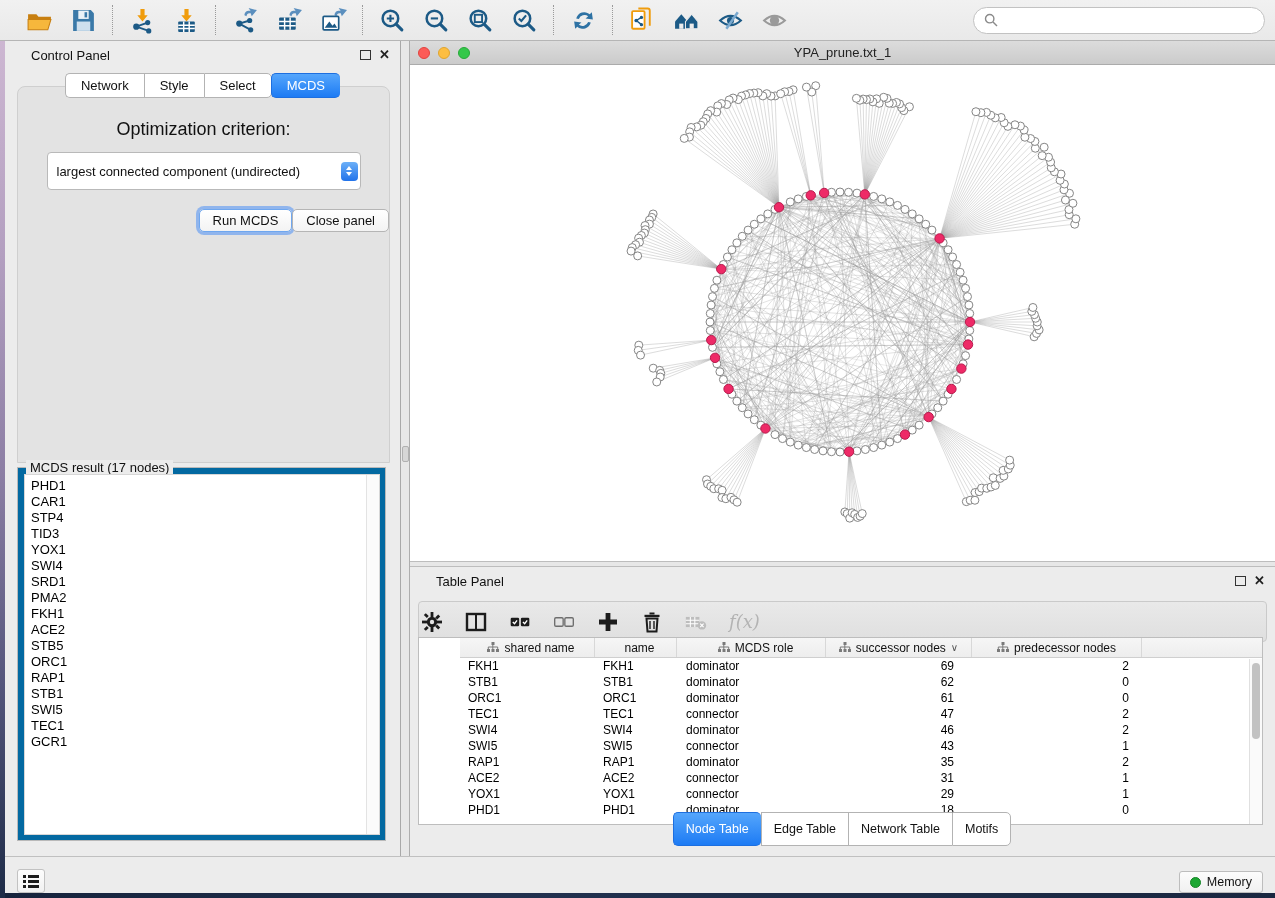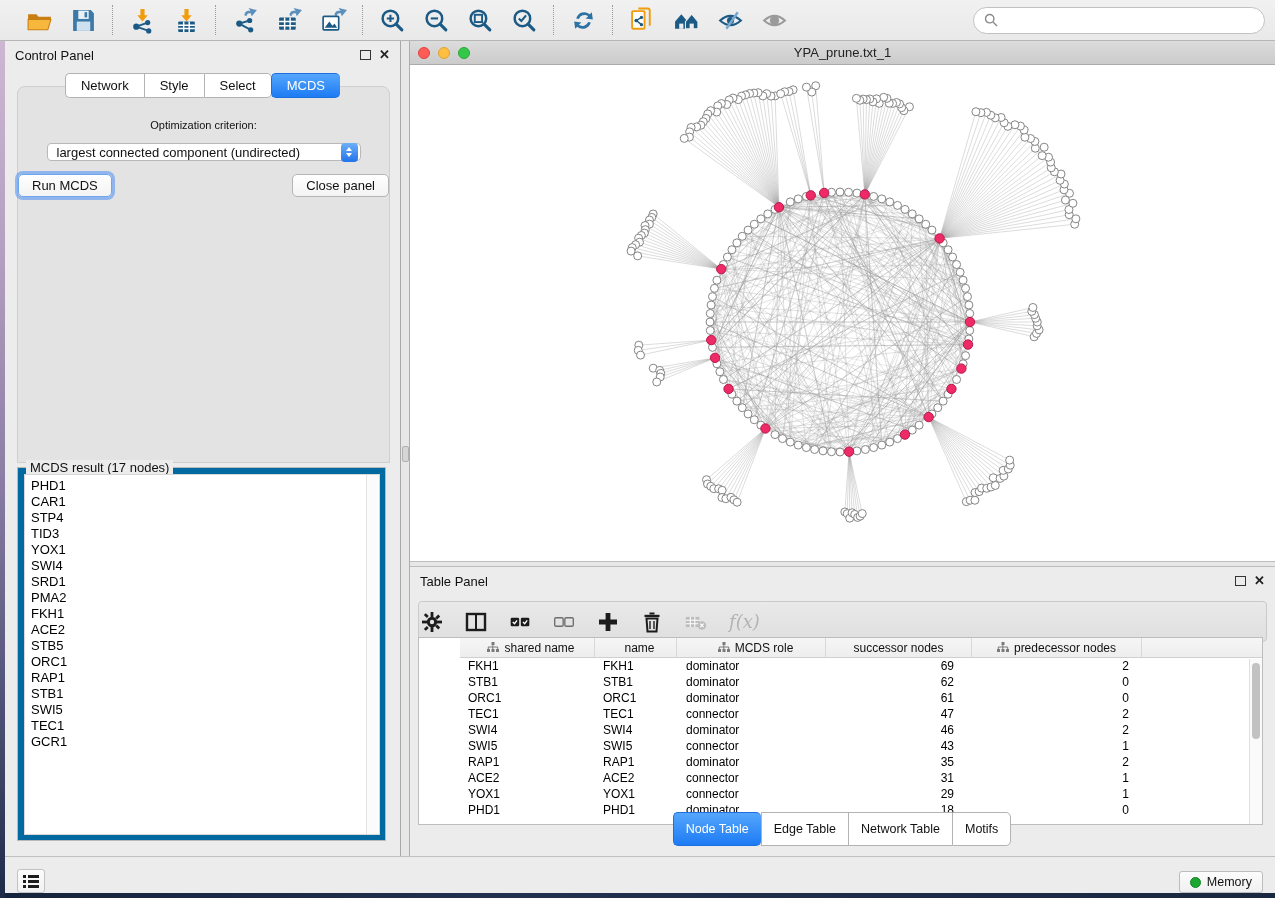--- a/index.html
+++ b/index.html
@@ -19,45 +19,45 @@
   .tb-btn { width:38px; height:32px; display:flex; align-items:center; justify-content:center;
     border-radius:4px; cursor:default; }
   .tb-btn svg { width:27px; height:27px; }
   .searchbox { margin-left:auto; width:292px; height:27px; background:#fff;
     border:1px solid #c2c2c2; border-radius:14px; display:flex; align-items:center; padding:0 10px; gap:6px; }
   .searchbox input { border:none; outline:none; flex:1; font-size:13px; background:transparent; }
 
   
   .control-panel { position:absolute; left:5px; top:41px; width:396px; height:815px;
     background:#ececec; border-right:1px solid #a8a8a8; }
-  .panel-titlebar { height:28px; display:flex; align-items:center; padding:0 10px; gap:8px; }
+  .panel-titlebar { height:28px; display:flex; align-items:center; padding:0 10px; gap:8px;margin-left:16px; }
   .panel-title { font-size:13px; color:#111; }
   .panel-titlebar .spacer { flex:1; }
   .win-float { width:11px; height:10px; border:1.5px solid #333; display:inline-block; }
   .win-close { font-size:13px; font-weight:bold; color:#222; line-height:10px; }
   .cp-tabs { position:absolute; left:0; right:0; top:32px; display:flex; justify-content:center; z-index:2; }
   .seg-tab { font-size:13px; padding:4px 15px; background:#fff; border:1px solid #b3b3b3;
     border-right:none; color:#111; }
   .seg-tab:first-child { border-radius:5px 0 0 5px; }
   .seg-tab.last { border-right:1px solid #b3b3b3; border-radius:0 5px 5px 0; }
   .seg-tab.active { background:linear-gradient(#55a6fc,#1d7bf4); color:#fff; border-color:#1d6fe0;
     border-radius:5px; margin-left:-1px; }
   .cp-subpanel { position:absolute; left:12px; right:10px; top:45px; height:377px;
     background:#e3e3e3; border:1px solid #cfcfcf; border-radius:8px 8px 0 0; }
-  .opt-label { text-align:center; margin-top:32px; font-size:11px; color:#111; }
-  .combo { margin:12px auto 0 auto; width:314px; height:18px; background:#fff;
+  .opt-label { text-align:center; margin-top:32px; font-size:18px; color:#111; }
+  .combo { margin:12px auto 0 auto; width:314px; height:38px; background:#fff;
     border:1px solid #b9b9b9; border-radius:4px; display:flex; align-items:center; }
   .combo-text { flex:1; font-size:13px; padding-left:9px; color:#111; white-space:nowrap; }
   .combo-stepper { width:17px; height:19px; margin-right:2px; border-radius:4px;
     background:linear-gradient(#6cb0f8,#2273ea); display:flex; flex-direction:column;
     align-items:center; justify-content:center; gap:2px; }
   .combo-stepper i { width:0; height:0; border-left:3.5px solid transparent; border-right:3.5px solid transparent; }
   .combo-stepper i.up { border-bottom:4px solid #fff; }
   .combo-stepper i.dn { border-top:4px solid #fff; }
-  .btn-row { display:flex; justify-content:space-between; gap:13px; margin-top:13px; }
+  .btn-row { display:flex; justify-content:flex-end; margin-top:19px; }
   .mac-btn { font-size:13px; color:#111; background:linear-gradient(#ffffff,#f3f3f3);
     border:1px solid #b5b5b5; border-radius:5px; padding:3px 13px; }
   .mac-btn.focused { box-shadow:0 0 0 3px rgba(77,144,245,.55); border-color:#6fa7ef; }
 
   .groupbox { position:absolute; left:12px; right:14px; top:426px; height:374px;
     border:1px solid #b9b9b9; background:#0369a1; }
   .groupbox-legend { position:absolute; top:-8px; left:8px; background:#ececec;
     padding:0 4px; font-size:13px; color:#111; }
   .mcds-list { position:absolute; inset:6px 5px 5px 6px; background:#fff;
     border:1px solid #d7d7d7; overflow:hidden; }
@@ -100,21 +100,21 @@
     border-bottom:1px solid #cfcfcf; }
   .nt-hcell { display:flex; align-items:center; justify-content:center; gap:5px;
     font-size:12px; color:#111; border-right:1px solid #d8d8d8; overflow:hidden; }
   .nt-hcell svg { width:12px; height:11px; flex:none; }
   .sort-ind { font-size:10px; color:#555; }
   .nt-row { display:flex; height:16px; align-items:center; }
   .nt-cell { font-size:12px; color:#000; overflow:hidden; white-space:nowrap; }
   .c0 { width:135px; padding-left:8px; }
   .c1 { width:82px;  padding-left:8px; }
   .c2 { width:149px; padding-left:9px; }
-  .c3 { width:146px; text-align:right; padding-right:18px;flex-direction:column; }
+  .c3 { width:146px; text-align:right; padding-right:18px; }
   .c4 { width:170px; text-align:right; padding-right:13px; }
   .c5 { flex:1; border-right:none; }
   .nt-vscroll { position:absolute; top:21px; right:0; bottom:0; width:13px; background:#fafafa;
     border-left:1px solid #e0e0e0; }
   .nt-thumb { position:absolute; top:4px; left:2px; width:8px; height:76px; background:#c2c2c2; border-radius:4px; }
 
   .tp-tabs { position:absolute; left:0; right:0; bottom:10px; display:flex; justify-content:center; }
   .tp-tabs .seg-tab { padding:9px 12px; font-size:12.5px; }
 
   

